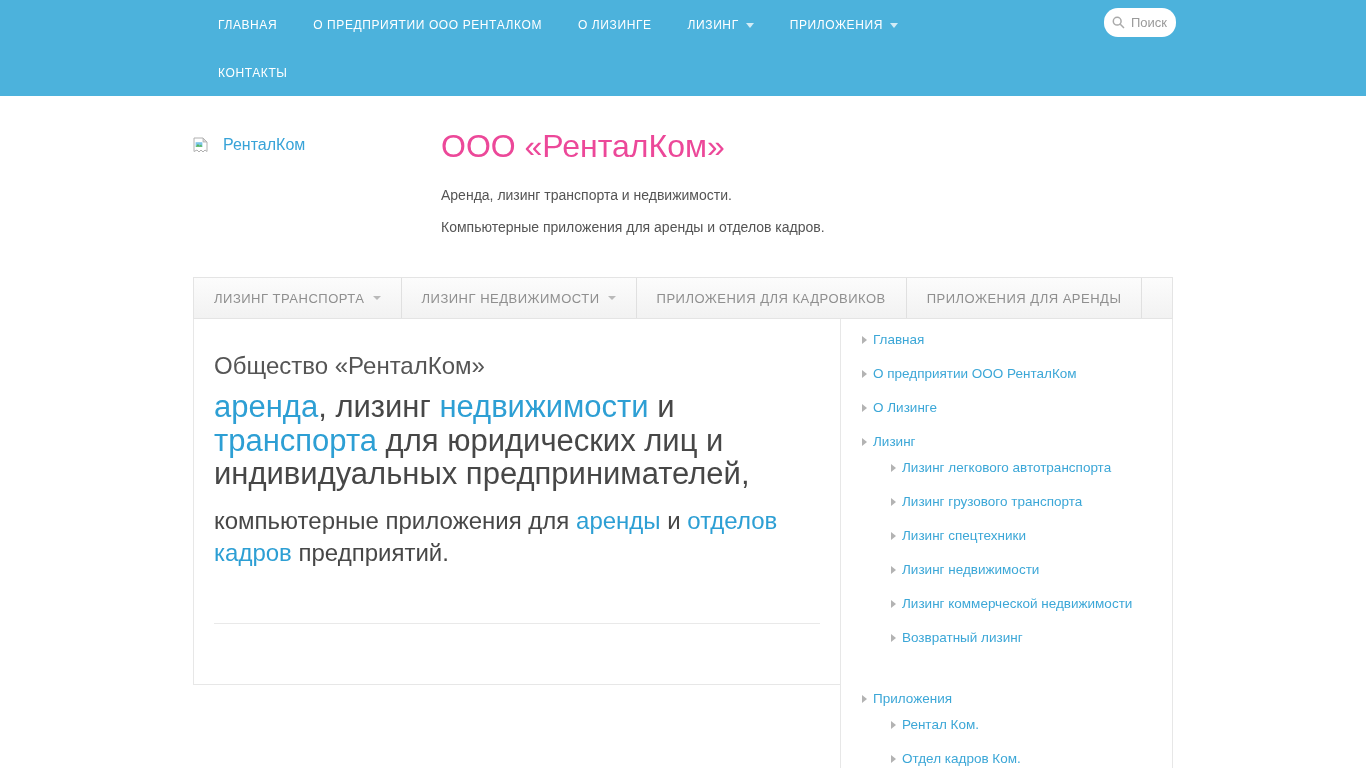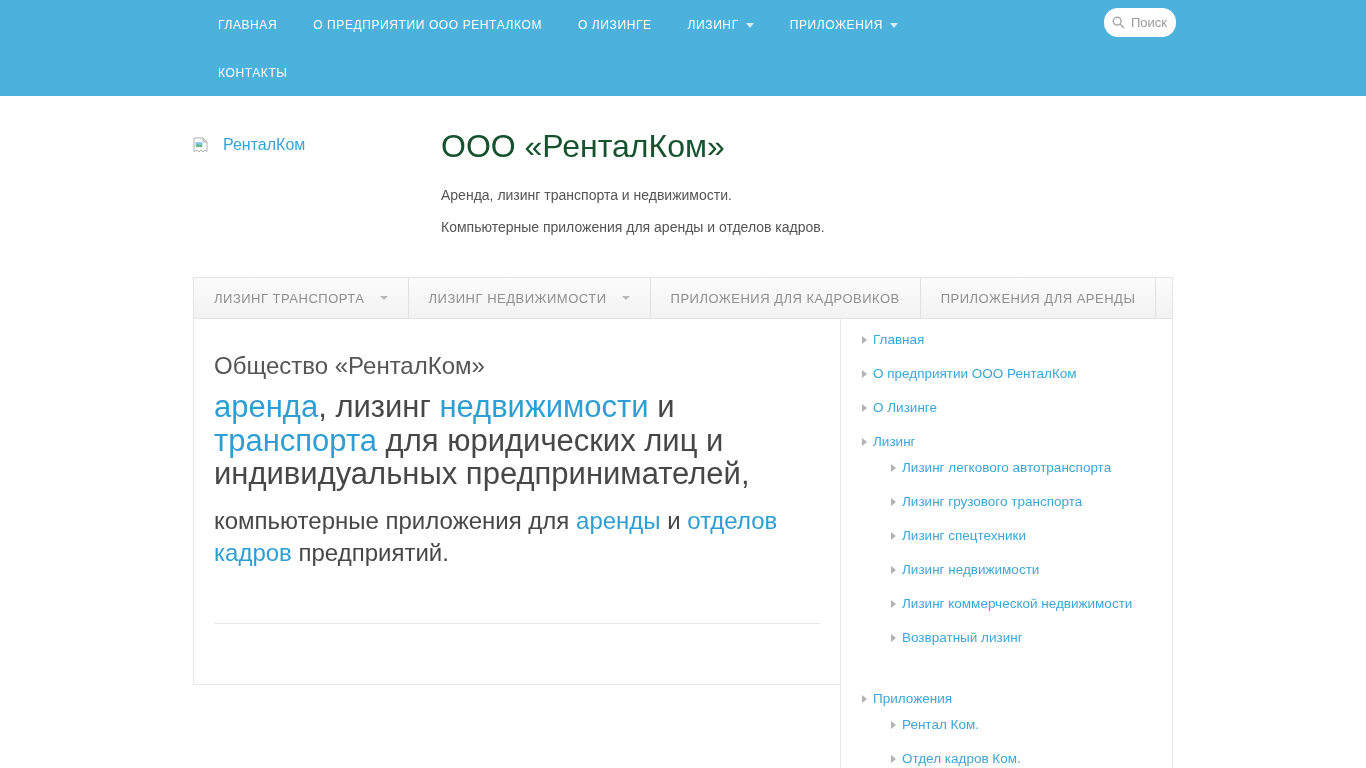--- a/index.html
+++ b/index.html
@@ -35,33 +35,33 @@
   }
   .search input::placeholder { color: #9a9a9a; }
   
   .branding { width: 980px; margin: 0 auto; position: relative; height: 181px; }
   .logo {
     position: absolute; left: 0; top: 40px; display: flex; align-items: center;
     color: #38a3d8; font-size: 16px; text-decoration: none; cursor: pointer; gap: 13px;
   }
   .logo-icon { line-height: 0; margin-right: 2px; }
   .site-head { padding: 32px 0 0 248px; }
-  .site-title { margin: 0 0 14px; font-size: 32px; font-weight: 400; color: #14532d; }
+  .site-title { margin: 0 0 14px; font-size: 32px; font-weight: 400; color: #ec4899; }
   .tagline { font-size: 14px; line-height: 32px; color: #545454; margin: 0; font-weight: 400; }
   
   .tabbar {
     width: 980px; margin: 0 auto; height: 42px; display: flex;
     background: linear-gradient(#fcfcfc, #f2f2f2);
     border: 1px solid #e4e4e4;
   }
   .tab {
     display: flex; align-items: center; justify-content: center;
     padding: 0 20px; border-right: 1px solid #e0e0e0;
     color: #8f8f8f; font-size: 13px; letter-spacing: 0.5px;
-    cursor: pointer; white-space: nowrap; gap: 7px;
+    cursor: pointer; white-space: nowrap;
   }
   .caret-gray {
     display: inline-block; margin-left: 8px;
     width: 0; height: 0;
     border-left: 4px solid transparent; border-right: 4px solid transparent;
     border-top: 4px solid #b9b9b9;
   }
   .tab-filler { flex: 1; }
   
   .main { width: 980px; margin: 0 auto; display: flex; align-items: flex-start; }

